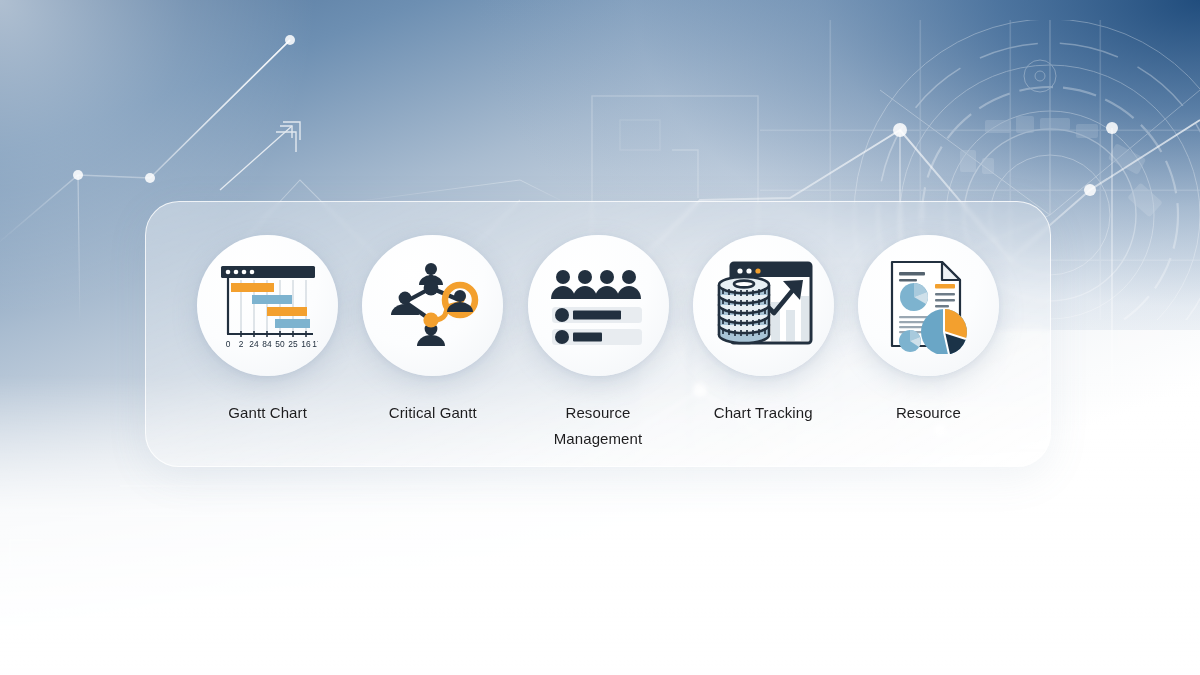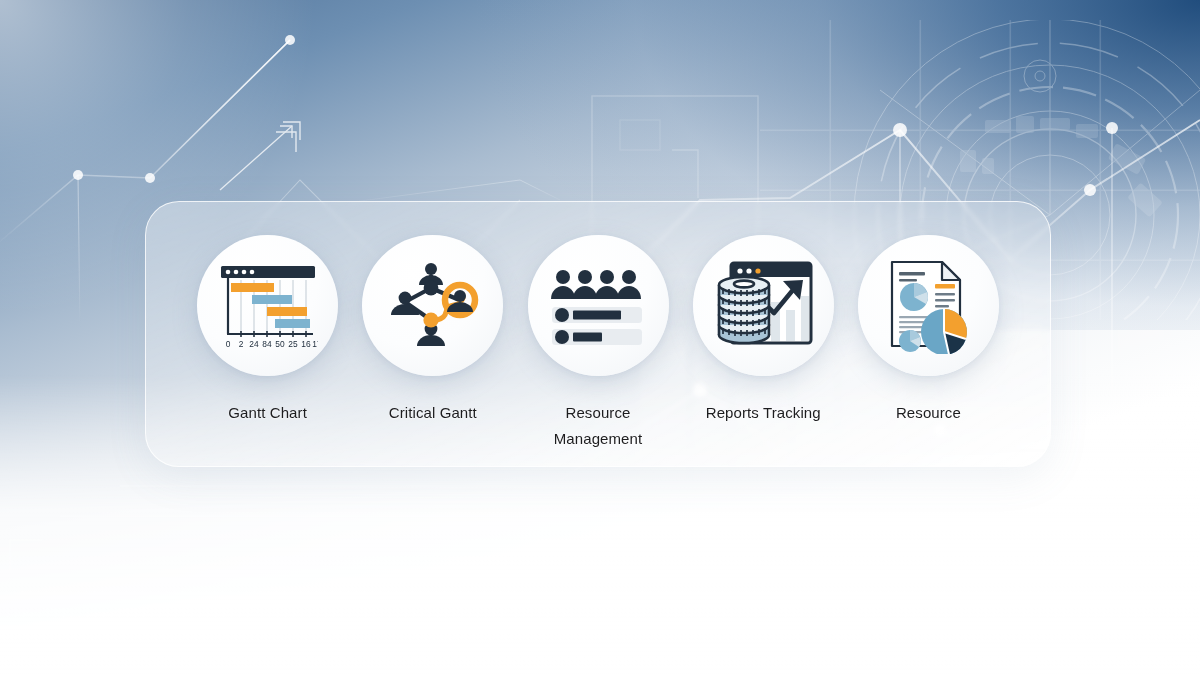--- a/index.html
+++ b/index.html
@@ -407,21 +407,21 @@
               <rect x="21" y="70" width="2" height="6"></rect>
                 <rect x="27" y="70" width="2" height="6"></rect>
               <rect x="33" y="70" width="2" height="6"></rect>
                 <rect x="39" y="70" width="2" height="6"></rect>
               <rect x="45" y="69" width="2" height="6"></rect>
                 <rect x="51" y="68" width="2" height="6"></rect>
             </g>
           </g>
         </svg>
       </div>
-      <div class="feature-label">Reports Tracking</div>
+      <div class="feature-label">Chart Tracking</div>
     </div>
 
     <div class="feature">
       <div class="icon-circle">
         <svg width="96" height="96" viewBox="0 0 96 96">
 
           <g>
             <path d="M12 4 h50 l18 18 v66 h-68 z" fill="#ffffff" stroke="#22303f" stroke-width="2.2" stroke-linejoin="round"></path>
             <path d="M62 4 l18 18 h-18 z" fill="#eef2f5" stroke="#22303f" stroke-width="2.2" stroke-linejoin="round"></path>
           </g>

